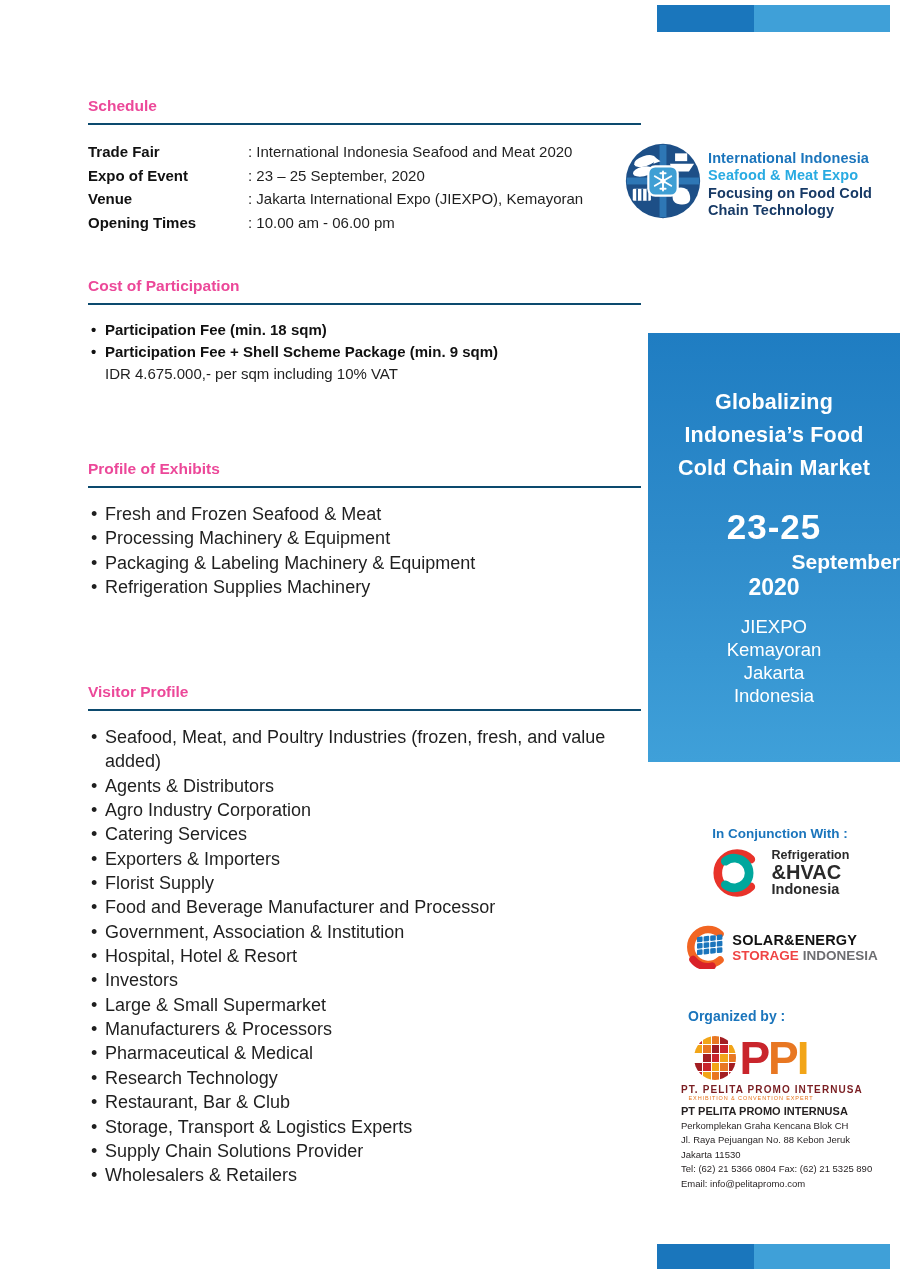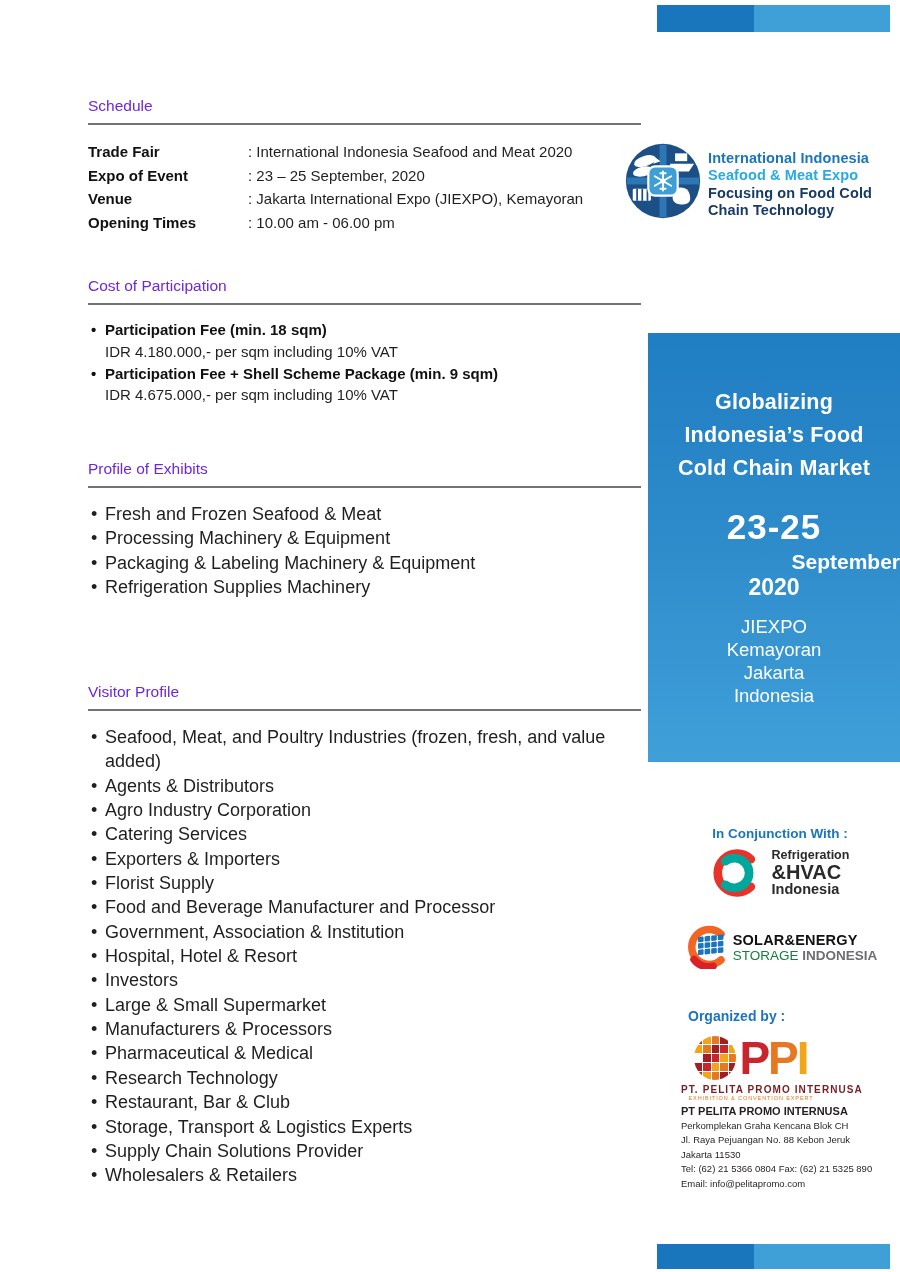--- a/index.html
+++ b/index.html
@@ -9,22 +9,22 @@
 
   
   .corner-bar{position:absolute;display:flex;}
   .bar-top{left:657px;top:5px;width:233px;height:27px;}
   .bar-bottom{left:657px;top:1244px;width:233px;height:25px;}
   .bar-dark{width:97px;height:100%;background:#1a76bc;}
   .bar-light{flex:1;height:100%;background:#3fa0d8;}
 
   
   .sec{position:absolute;left:88px;width:553px;}
-  .sec h2{margin:0;font-size:15.5px;font-weight:normal;color:#6d28d9;
-          padding-bottom:8px;border-bottom:2px solid #737373;}
+  .sec h2{margin:0;font-size:15.5px;font-weight:bold;color:#ec4899;
+          padding-bottom:8px;border-bottom:2px solid #0c4a6e;}
   #sec-schedule{top:97px;}
   #sec-cost{top:277px;}
   #sec-exhibits{top:460px;}
   #sec-visitors{top:683px;}
 
   .srows{margin-top:15px;font-size:15px;}
   .srow{display:flex;line-height:23.7px;}
   .slabel{width:160px;flex:none;font-weight:bold;color:#111;}
   .svalue{flex:1;}
 
@@ -63,21 +63,21 @@
   .hvac-text{text-align:left;color:#2a2a2a;}
   .hvac-l1{font-size:12.5px;font-weight:bold;line-height:13px;}
   .hvac-l2{font-size:20px;font-weight:800;line-height:20px;}
   .hvac-l3{font-size:14.5px;font-weight:600;line-height:15px;}
 
   .solar{position:absolute;left:655px;top:925px;width:250px;display:flex;justify-content:center;
          align-items:center;gap:6px;}
   .solar-icon{width:44px;height:44px;flex:none;}
   .solar-l1{font-size:14.5px;font-weight:800;color:#111;letter-spacing:.2px;line-height:16px;}
   .solar-l2{font-size:13.5px;line-height:15px;}
-  .solar-l2 .s-bold{font-weight:400;color:#15803d;}
+  .solar-l2 .s-bold{font-weight:700;color:#ef4444;}
   .solar-l2 .s-reg{font-weight:600;color:#6d6e71;}
 
   
   .org-head{position:absolute;left:688px;top:1008px;color:#1b75bc;font-size:14px;font-weight:bold;}
   .ppi{position:absolute;left:681px;top:1036px;width:140px;text-align:center;}
   .ppi-row{display:flex;align-items:center;justify-content:center;gap:3px;}
   .ppi-mosaic{width:42px;height:44px;border-radius:50%;overflow:hidden;display:grid;
               grid-template-columns:repeat(5,1fr);grid-template-rows:repeat(5,1fr);gap:1px;background:#fff;flex:none;}
   .ppi-mosaic i{display:block;}
   .ppi-mosaic i:nth-child(4n+1){background:#c9252c;}
@@ -129,21 +129,20 @@
         <div class="svalue">: 10.00 am - 06.00 pm</div>
       </div>
       </div>
   </div>
 
   <div class="sec" id="sec-cost">
     <h2>Cost of Participation</h2>
     <div class="cost-items">
         <div class="citem">
         <div class="ctitle">Participation Fee (min. 18 sqm)</div>
-        <div class="cdetail">IDR 4.180.000,- per sqm including 10% VAT</div>
       </div>
         <div class="citem">
         <div class="ctitle">Participation Fee + Shell Scheme Package (min. 9 sqm)</div>
         <div class="cdetail">IDR 4.675.000,- per sqm including 10% VAT</div>
       </div>
       </div>
   </div>
 
   <div class="sec" id="sec-exhibits">
     <h2>Profile of Exhibits</h2>

